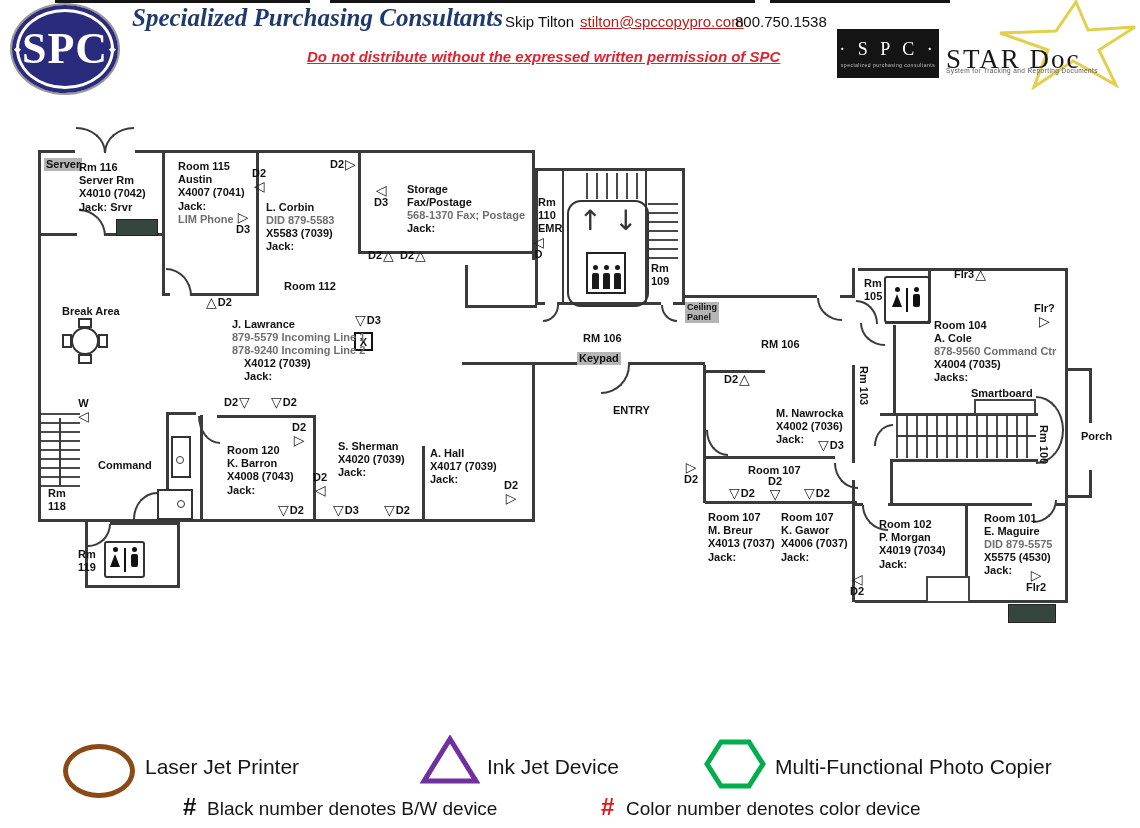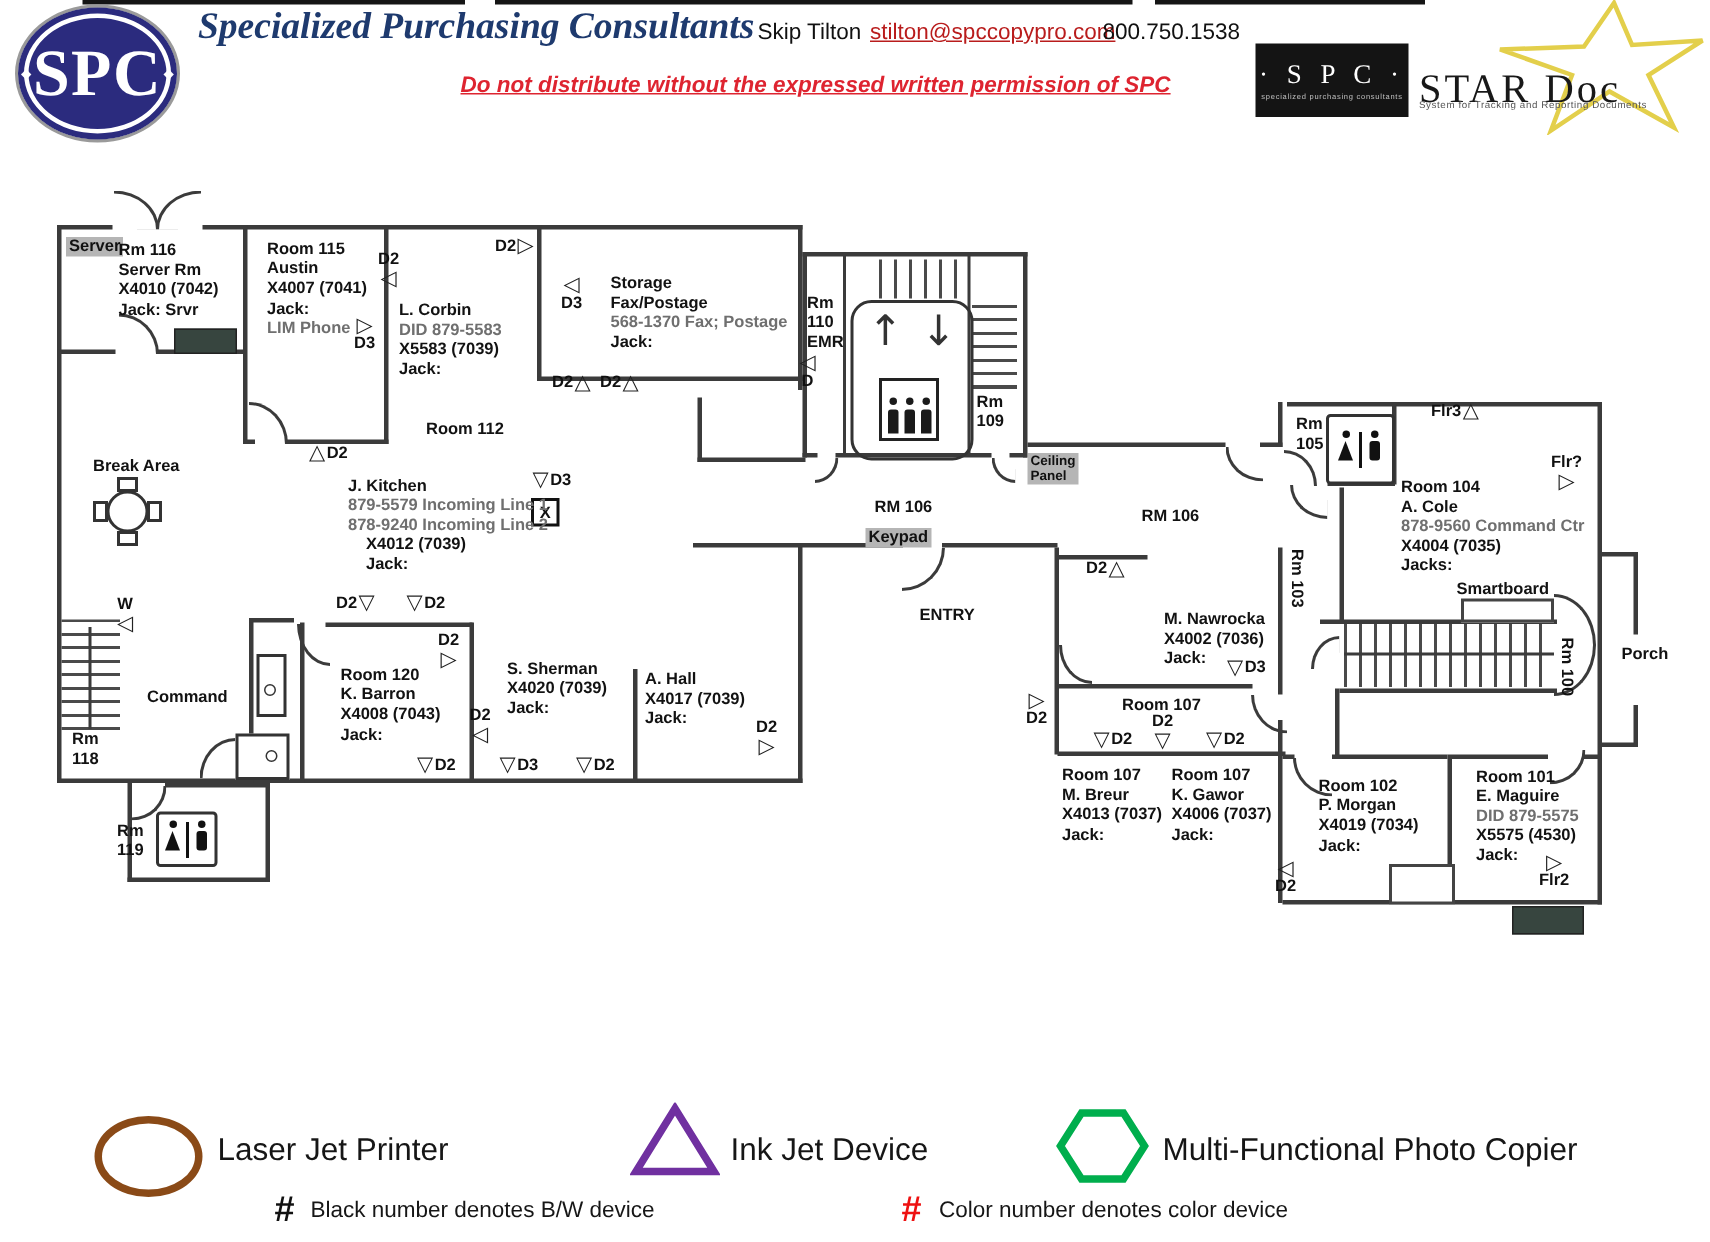--- a/index.html
+++ b/index.html
@@ -63,21 +63,21 @@
         border-right:5px solid transparent;border-bottom:13px solid #111;}
   .btable{position:absolute;left:62px;top:318px;width:44px;height:44px;}
   .btable .top{position:absolute;left:9px;top:9px;width:24px;height:24px;border:2px solid #333;border-radius:50%;background:#fff;}
   .chair{position:absolute;background:#fff;border:2px solid #333;}
   .sink{position:absolute;border:2px solid #333;background:#fff;}
   .sink .drain{position:absolute;width:6px;height:6px;border:1.5px solid #333;border-radius:50%;}
   .xbox{position:absolute;left:354px;top:332px;width:15px;height:15px;border:2px solid #111;
         display:flex;align-items:center;justify-content:center;font:bold 11px "Liberation Sans",sans-serif;}
   
   .lg-text{position:absolute;font-size:21px;color:#161616;}
-  .lg-note{position:absolute;font-size:15px;color:#161616;}
+  .lg-note{position:absolute;font-size:19px;color:#161616;}
   .lg-hash{position:absolute;font:bold 24px "Liberation Sans",sans-serif;}
   .lg-ellipse{position:absolute;left:63px;top:744px;width:62px;height:44px;border:5px solid #8a4a17;border-radius:50%;}
 </style>
 </head>
 <body>
 
 <div class="scanbar" style="left:55px;width:255px;"></div>
 <div class="scanbar" style="left:330px;width:425px;"></div>
 <div class="scanbar" style="left:770px;width:180px;"></div>
 
@@ -268,21 +268,21 @@
 EMR</div>
 <div class="lbl" style="left:651px;top:262px">Rm
 109</div>
 <div class="tag small" style="left:685px;top:302px">Ceiling
 Panel</div>
 <div class="lbl" style="left:583px;top:332px">RM 106</div>
 <div class="lbl" style="left:761px;top:338px">RM 106</div>
 <div class="tag" style="left:577px;top:352px">Keypad</div>
 <div class="lbl" style="left:613px;top:404px">ENTRY</div>
 <div class="lbl" style="left:62px;top:305px">Break Area</div>
-<div class="lbl" style="left:232px;top:318px">J. Kitchen</div>
+<div class="lbl" style="left:232px;top:318px">J. Lawrance</div>
 <div class="lbl gray" style="left:232px;top:331px">879-5579 Incoming Line 1
 878-9240 Incoming Line 2</div>
 <div class="lbl" style="left:244px;top:357px">X4012 (7039)
 Jack:</div>
 <div class="lbl" style="left:98px;top:459px">Command</div>
 <div class="lbl" style="left:48px;top:487px">Rm
 118</div>
 <div class="lbl" style="left:78px;top:548px">Rm
 119</div>
 <div class="lbl" style="left:227px;top:444px">Room 120

